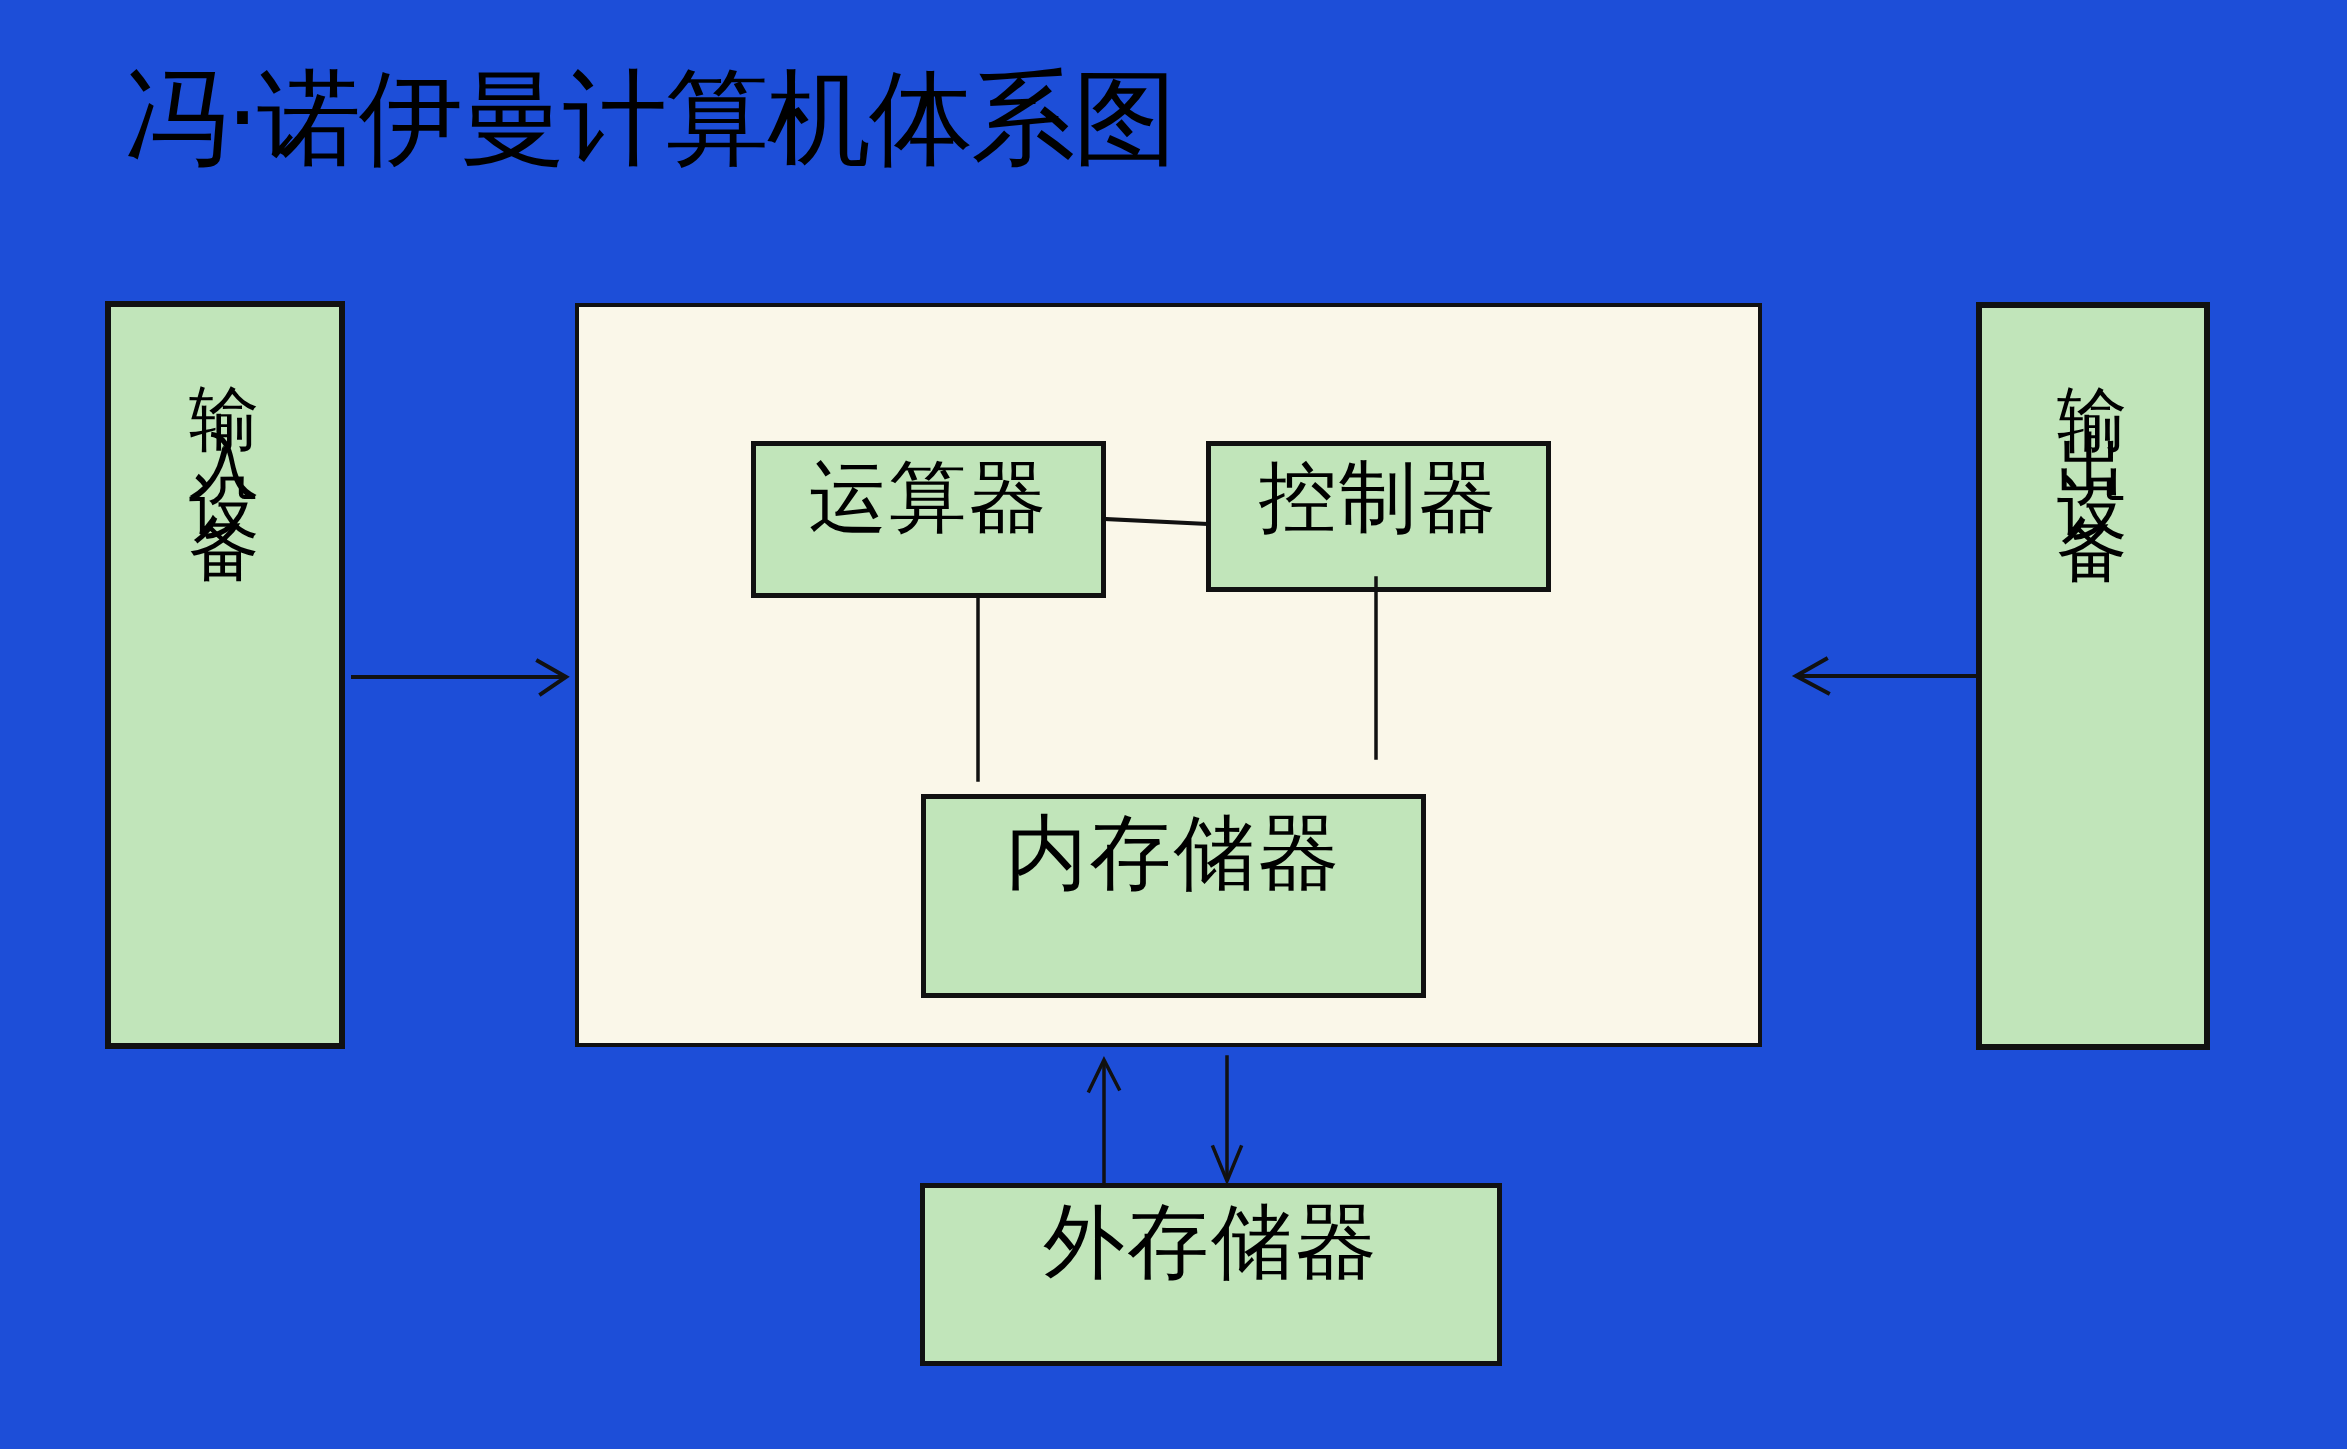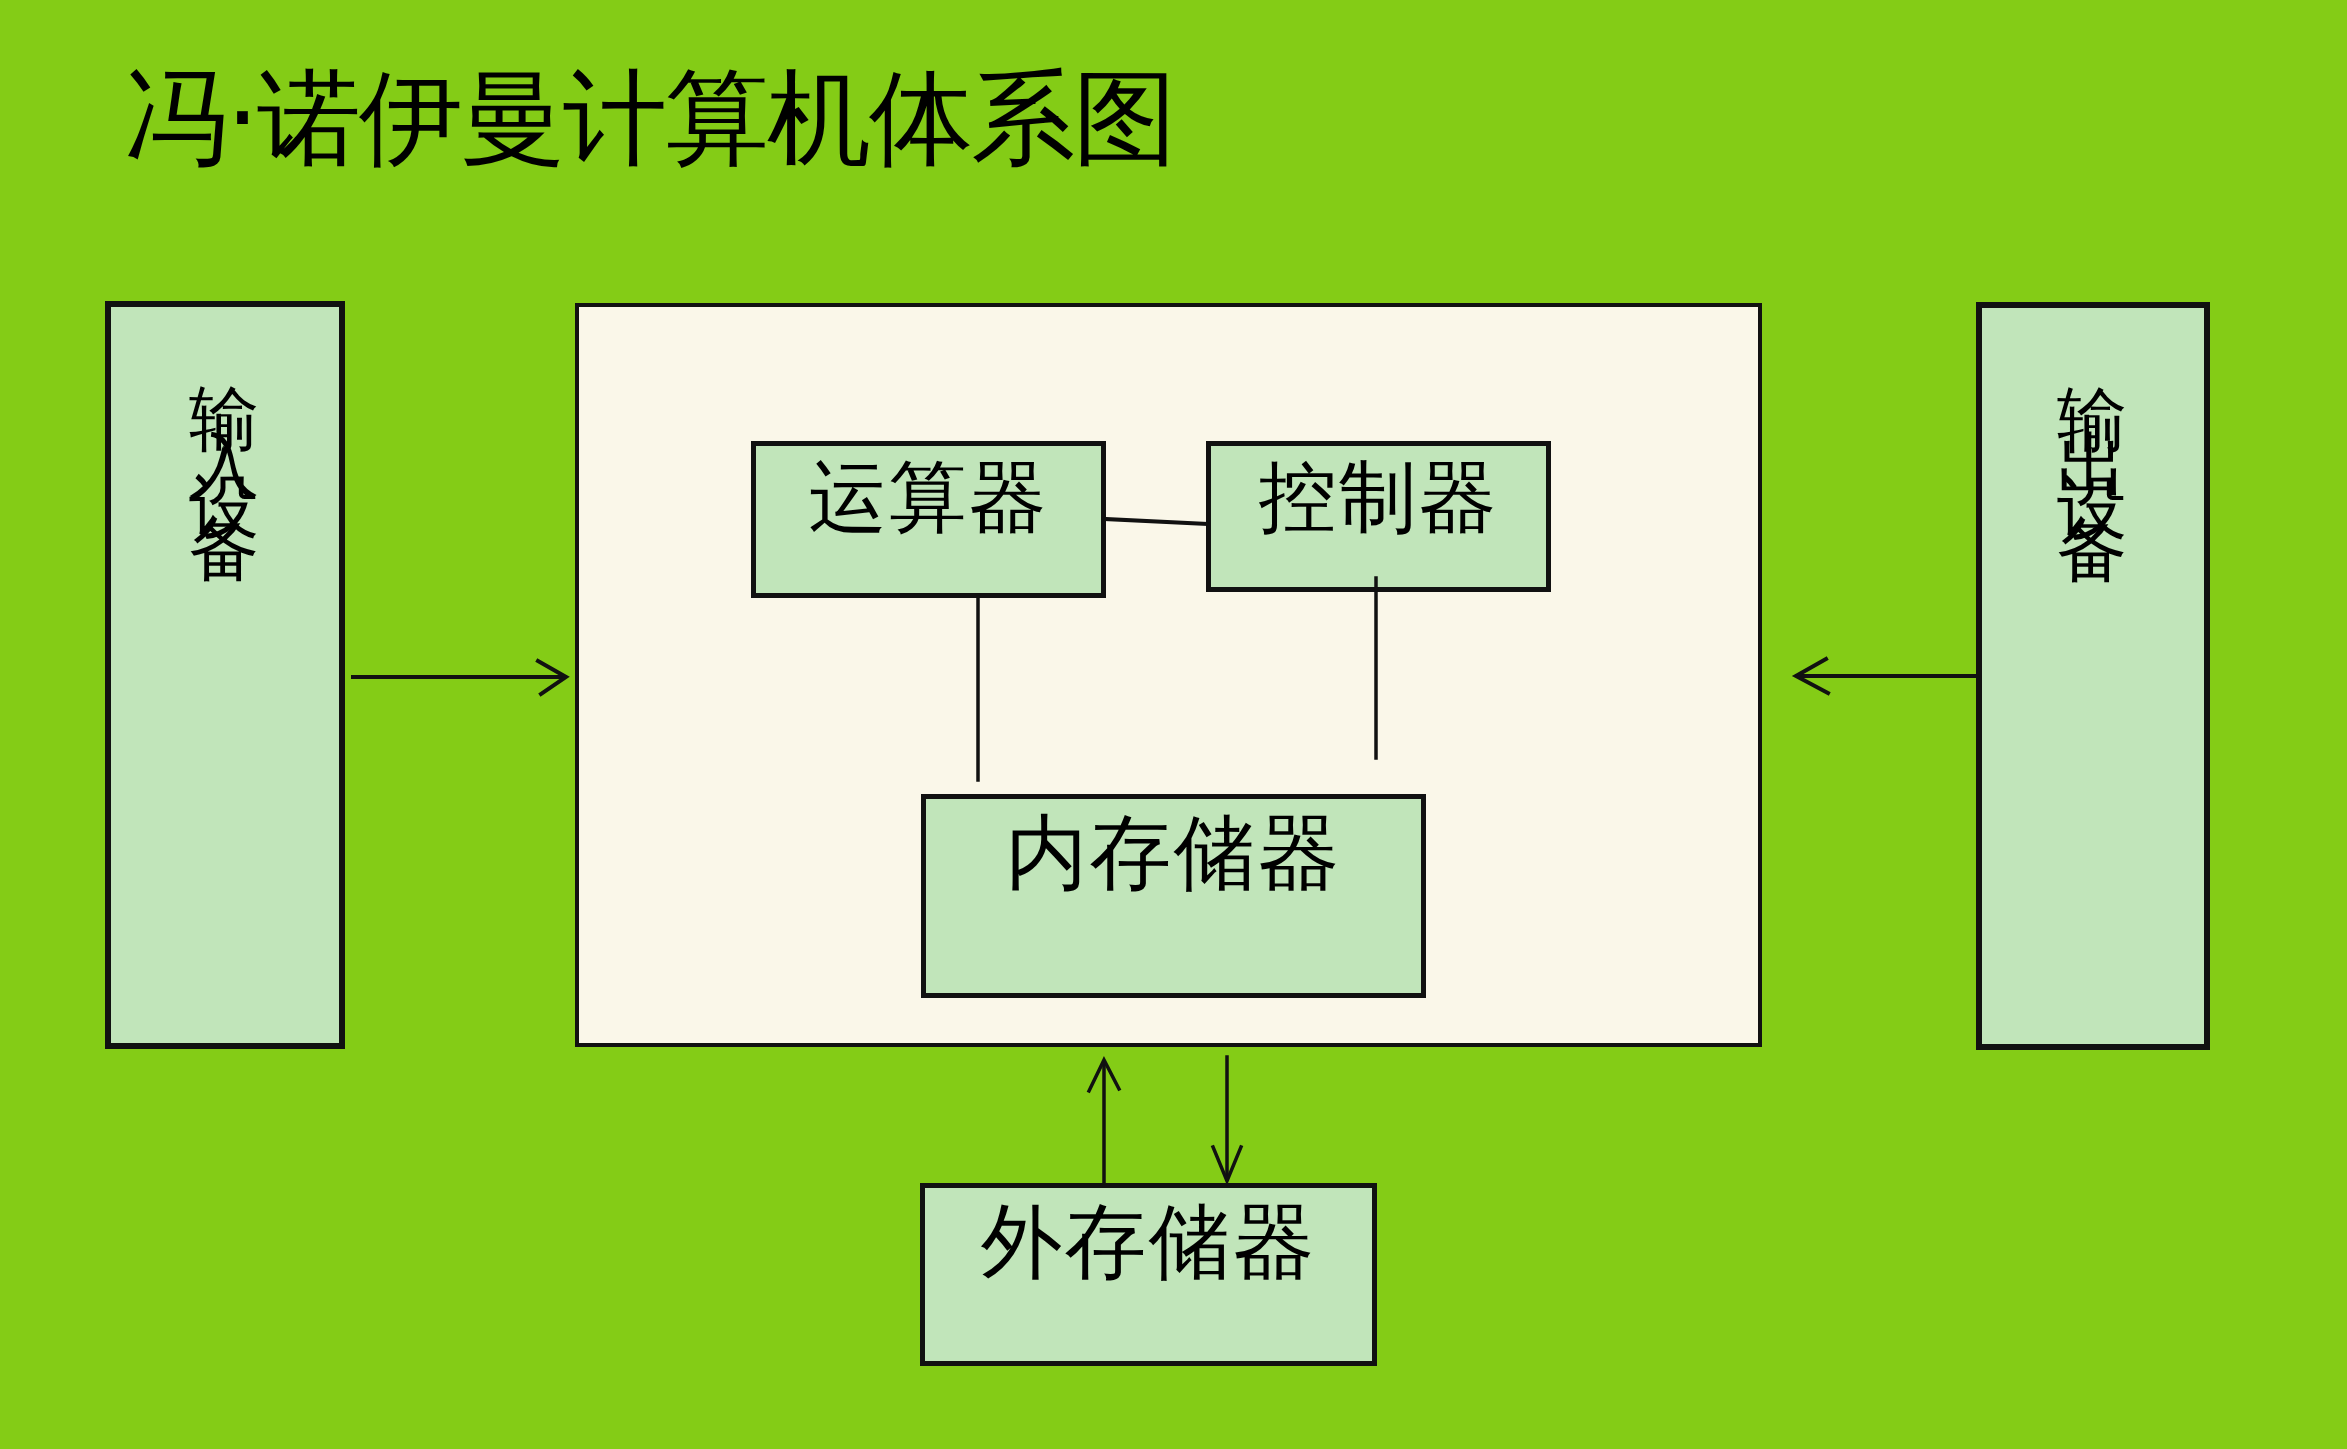--- a/index.html
+++ b/index.html
@@ -5,21 +5,21 @@
   html, body {
     margin: 0;
     padding: 0;
     background: #ffffff;
     font-family: "DejaVu Sans", sans-serif;
   }
   .canvas {
     position: relative;
     width: 2347px;
     height: 1449px;
-    background: #84cc16;
+    background: #1d4ed8;
     overflow: hidden;
     color: #000;
   }
   .title {
     position: absolute;
     left: 124px;
     top: 50px;
     margin: 0;
     font-size: 104px;
     font-weight: 500;
@@ -62,21 +62,21 @@
     font-size: 82px;
     letter-spacing: 2px;
     white-space: nowrap;
   }
   .input-box  { left: 105px;  top: 301px; width: 240px; height: 748px; }
   .output-box { left: 1976px; top: 302px; width: 234px; height: 748px; }
   .host       { left: 575px;  top: 303px; width: 1187px; height: 744px; }
   .alu-box    { left: 751px;  top: 441px; width: 355px; height: 157px; }
   .cu-box     { left: 1206px; top: 441px; width: 345px; height: 151px; }
   .mem-box    { left: 921px;  top: 769px; width: 505px; height: 204px; margin-top: 25px; }
-  .ext-box    { left: 920px;  top: 1183px; width: 457px; height: 183px; }
+  .ext-box    { left: 920px;  top: 1183px; width: 582px; height: 183px; }
   .wires {
     position: absolute;
     left: 0;
     top: 0;
     width: 2347px;
     height: 1449px;
     pointer-events: none;
   }
   .wires line, .wires polyline {
     stroke: #111111;

